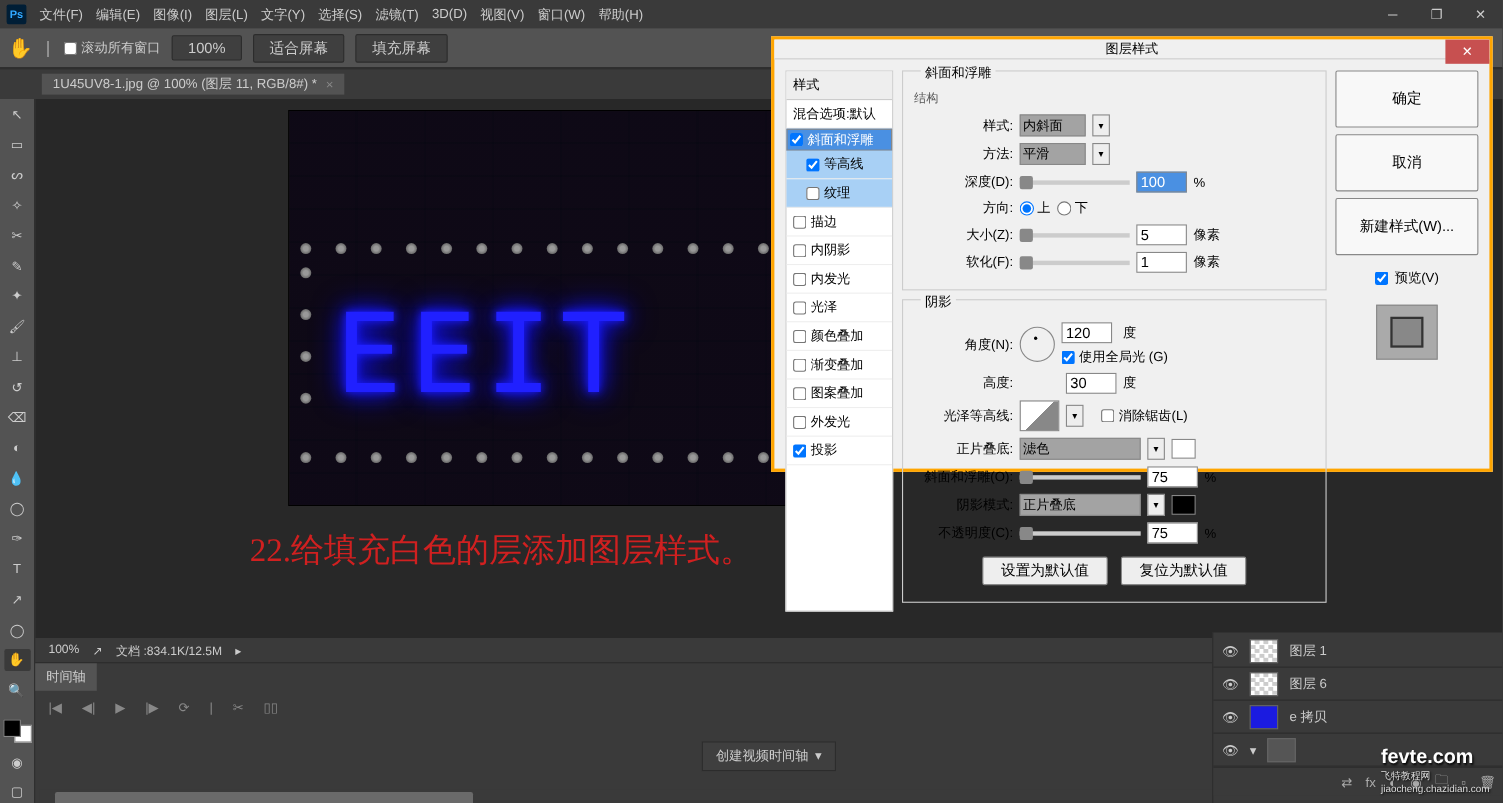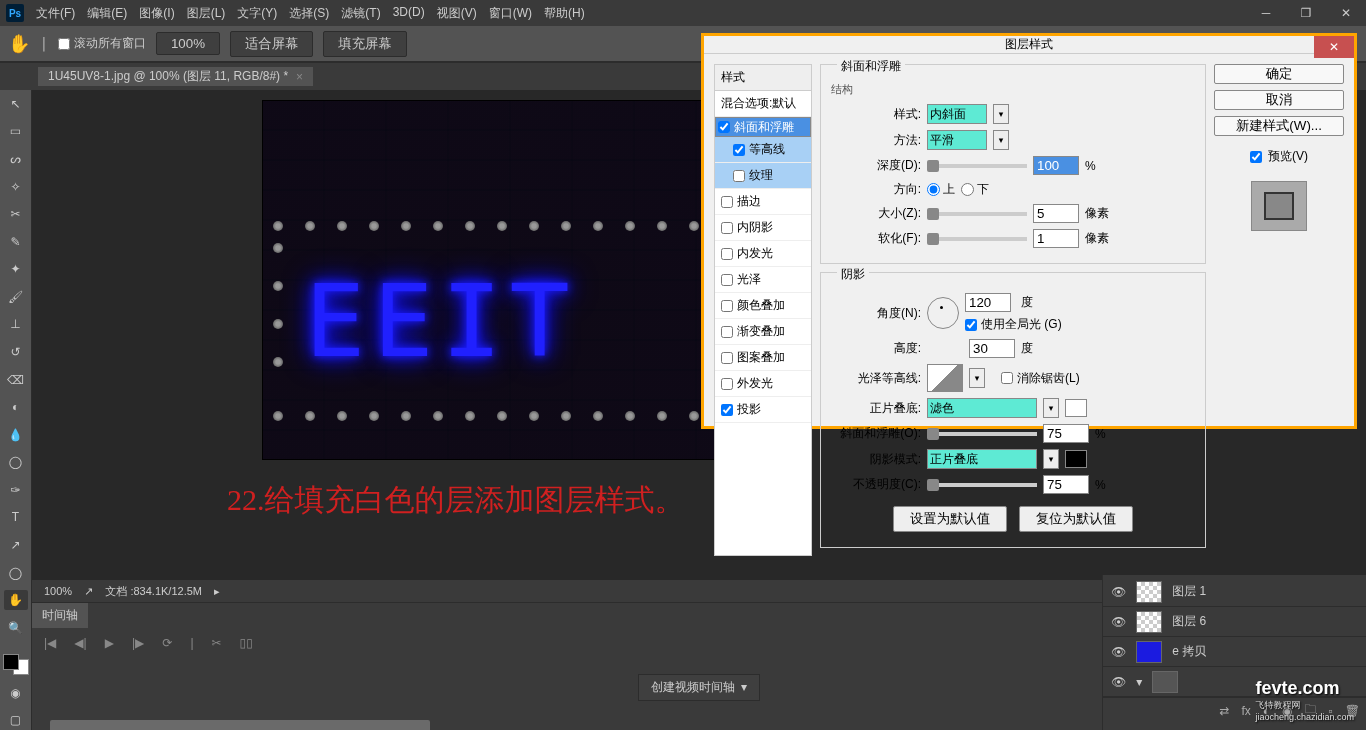--- a/index.html
+++ b/index.html
@@ -67,36 +67,36 @@
 .dlg-left-item.sel { background: #4a90e2; color: #fff; }
 .dlg-left-item.sel2 { background: #a8d0f5; }
 .dlg-left-item input { margin: 0; }
 
 .dlg-center { flex: 1; }
 .fieldset { border: 1px solid #ccc; padding: 8px 10px 12px; margin-bottom: 8px; }
 .legend { font-size: 12px; padding: 0 4px; margin-left: 6px; background: #f0f0f0; position: relative; top: -15px; display: inline-block; }
 .legend-wrap { margin-top: -8px; }
 .frow { display: flex; align-items: center; gap: 6px; padding: 3px 0; }
 .frow .lbl { width: 90px; text-align: right; }
-.sel { border: 1px solid #888; padding: 1px 2px; background: #5eead4; height: 20px; }
+.sel { border: 1px solid #888; padding: 1px 2px; background: #a3a3a3; height: 20px; }
 .sel-arrow { border: 1px solid #888; width: 16px; height: 20px; display: flex; align-items: center; justify-content: center; font-size: 9px; background: #eee; }
 .slider { flex: 0 0 100px; height: 4px; background: #ccc; position: relative; }
 .slider::after { content:''; position:absolute; left: 0; top:-4px; width:12px; height:12px; background:#888; border-radius:2px; }
 .ninput { width: 46px; border: 1px solid #888; padding: 1px 3px; background: #fff; text-align: left; }
 .ninput.hl { background: #4a90e2; color: #fff; }
 .radio-lbl { display: flex; align-items: center; gap: 3px; }
 .swatch { width: 22px; height: 18px; border: 1px solid #888; background: #fff; }
 .swatch.black { background: #000; }
 .gloss { width: 36px; height: 28px; border: 1px solid #888; background: linear-gradient(135deg, #fff 50%, #888 50%); }
 .angle-circle { width: 32px; height: 32px; border: 1px solid #888; border-radius: 50%; position: relative; }
 .angle-circle::after { content:''; position:absolute; width:3px; height:3px; background:#000; border-radius:50%; top:8px; left:12px; }
 .dlg-btn { border: 1px solid #888; background: #eee; padding: 3px 16px; border-radius: 2px; }
 
 .dlg-right { width: 130px; display: flex; flex-direction: column; gap: 6px; align-items: stretch; }
-.dlg-btn-w { border: 1px solid #888; background: #f8f8f8; padding: 0 0; text-align: center; border-radius: 2px; }
+.dlg-btn-w { border: 1px solid #888; background: #f8f8f8; padding: 16px 0; text-align: center; border-radius: 2px; }
 .preview-box { margin-top: 10px; align-self: center; width: 56px; height: 50px; border: 1px solid #888; background: #aaa; display:flex; align-items:center; justify-content:center; }
 .preview-inner { width: 30px; height: 28px; background: #888; border: 2px solid #333; }
 
 .watermark { position: absolute; right: 12px; bottom: 8px; font-family: Arial; font-weight: bold; color: #fff; text-shadow: 1px 1px 2px #000; font-size: 18px; }
 .watermark small { font-size: 9px; color: #ddd; display:block; font-weight: normal; }
 .cb { width: 12px; height: 12px; }
 </style>
 </head>
 <body>
 

